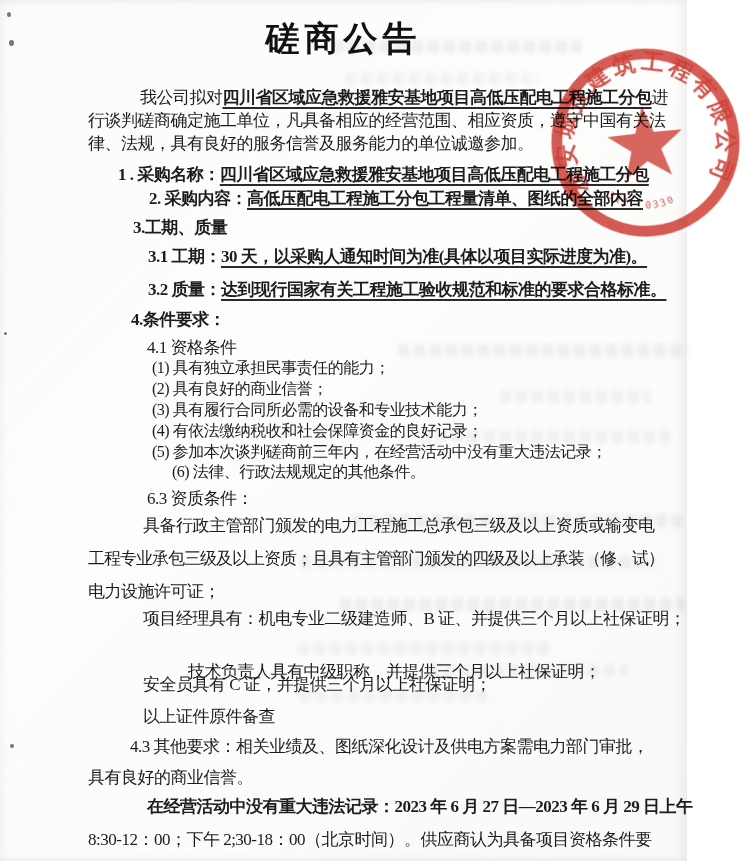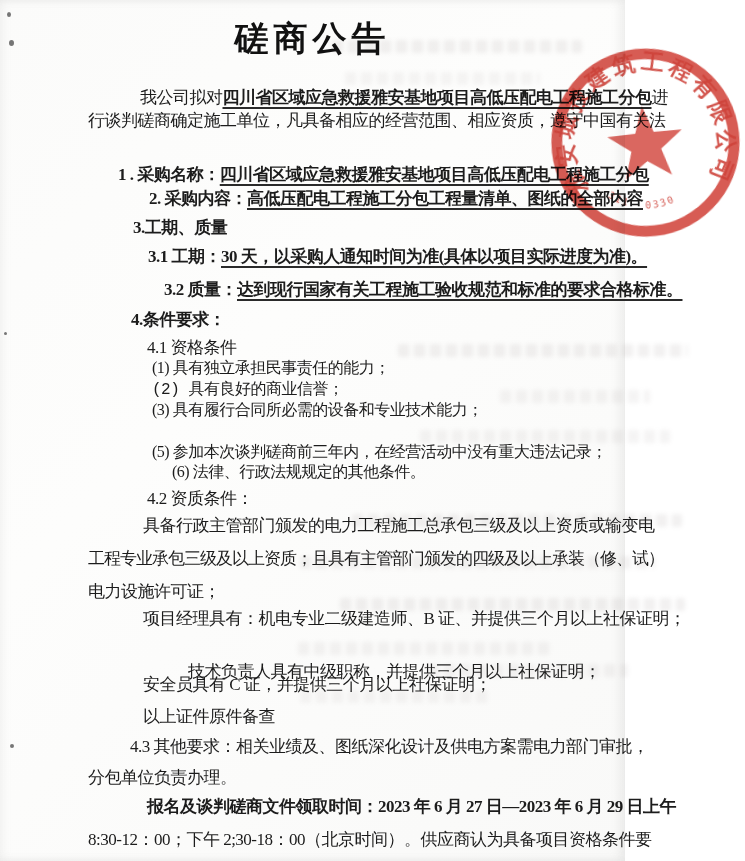--- a/index.html
+++ b/index.html
@@ -3,21 +3,21 @@
 <meta charset="utf-8">
 <style>
   html,body{margin:0;padding:0;}
   body{
     width:745px;height:861px;
     background:#ffffff;
     font-family:"Liberation Serif","DejaVu Serif",serif;
     overflow:hidden;
   }
   .page{
-    position:relative;width:625px;height:861px;
+    position:relative;width:687px;height:861px;
     background:linear-gradient(135deg,#fbfbfa 0%,#fdfdfc 40%,#f9f9f8 100%);
     box-shadow:inset -6px 0 10px rgba(150,150,150,.12), inset 3px 0 8px rgba(160,160,160,.10);
     color:#1b1b1b;
   }
   .line{
     position:absolute;
     font-size:17px;
     letter-spacing:-0.5px;
     white-space:nowrap;
     color:#1c1c1c;
@@ -76,61 +76,63 @@
   <div class="speck" style="left:9px;top:40px;width:5px;height:6px;"></div>
   <div class="speck" style="left:4px;top:332px;width:3px;height:3px;"></div>
   <div class="speck" style="left:10px;top:744px;width:4px;height:4px;"></div>
 
   <div class="title">磋商公告</div>
 
   <div class="line" style="left:140px;top:86px;">
     <span>我公司拟对</span><span class="b u">四川省区域应急救援雅安基地项目高低压配电工程施工分包</span><span>进</span>
   </div>
   <div class="line" style="left:88px;top:109px;">行谈判磋商确定施工单位，凡具备相应的经营范围、相应资质，遵守中国有关法</div>
+  <div class="line" style="left:88px;top:132px;">律、法规，具有良好的服务信誉及服务能力的单位诚邀参加。</div>
 
   <div class="line" style="left:118px;top:163px;">
     <span class="b">1 . 采购名称：</span><span class="b u">四川省区域应急救援雅安基地项目高低压配电工程施工分包</span>
   </div>
   <div class="line" style="left:118px;top:187px;margin-left:31px;">
     <span class="b">2.  采购内容：</span><span class="b u">高低压配电工程施工分包工程量清单、图纸的全部内容</span>
   </div>
 
   <div class="line b" style="left:133px;top:216px;">3.工期、质量</div>
   <div class="line" style="left:148px;top:245px;">
     <span class="b">3.1 工期：</span><span class="semib u">30 天，以采购人通知时间为准(具体以项目实际进度为准)。</span>
   </div>
-  <div class="line" style="left:164px;top:278px;">
+  <div class="line" style="left:148px;top:278px;">
     <span class="b">3.2 质量：</span><span class="semib u">达到现行国家有关工程施工验收规范和标准的要求合格标准。</span>
   </div>
 
   <div class="line b" style="left:131px;top:308px;font-family:Liberation Serif, serif;">4.条件要求：</div>
   <div class="line" style="left:147px;top:336px;">4.1 资格条件</div>
 
   <div class="line sm" style="left:152px;top:358px;">(1) 具有独立承担民事责任的能力；</div>
-  <div class="line sm" style="left:152px;top:379px;font-family:Liberation Mono, monospace;">(2) 具有良好的商业信誉；</div>
+  <div class="line sm" style="left:152px;top:379px;">(2) 具有良好的商业信誉；</div>
   <div class="line sm" style="left:152px;top:400px;text-align:right;">(3) 具有履行合同所必需的设备和专业技术能力；</div>
+  <div class="line sm" style="left:152px;top:421px;">(4) 有依法缴纳税收和社会保障资金的良好记录；</div>
   <div class="line sm" style="left:152px;top:442px;">(5) 参加本次谈判磋商前三年内，在经营活动中没有重大违法记录；</div>
   <div class="line sm" style="left:152px;top:462px;margin-left:20px;">(6) 法律、行政法规规定的其他条件。</div>
 
-  <div class="line" style="left:147px;top:487px;">4.2 资质条件：</div>
+  <div class="line" style="left:147px;top:487px;">6.3 资质条件：</div>
   <div class="line" style="left:143px;top:514px;">具备行政主管部门颁发的电力工程施工总承包三级及以上资质或输变电</div>
   <div class="line" style="left:88px;top:547px;letter-spacing:-1px;">工程专业承包三级及以上资质；且具有主管部门颁发的四级及以上承装（修、试）</div>
   <div class="line" style="left:88px;top:580px;">电力设施许可证；</div>
   <div class="line" style="left:143px;top:607px;">项目经理具有：机电专业二级建造师、B 证、并提供三个月以上社保证明；</div>
   <div class="line" style="left:143px;top:660px;margin-left:45px;">技术负责人具有中级职称，并提供三个月以上社保证明；</div>
   <div class="line" style="left:143px;top:673px;">安全员具有 C 证，并提供三个月以上社保证明；</div>
   <div class="line" style="left:143px;top:705px;">以上证件原件备查</div>
 
   <div class="line" style="left:130px;top:735px;">
     <span>4.3 其他要求：</span><span>相关业绩及、图纸深化设计及供电方案需电力部门审批，</span>
   </div>
-  <div class="line" style="left:88px;top:766px;">分包单位负责办理。</div>
+  <div class="line" style="left:88px;top:766px;">具有良好的商业信誉。</div>
 
   <div class="line" style="left:147px;top:795px;">
-    <span class="b">报名及谈判磋商文件领取时间：</span><span class="semib">2023 年 6 月 27 日—2023 年 6 月 29 日上午</span>
+    <span class="b">在经营活动中没有重大违法记录：</span><span class="semib">2023 年 6 月 27 日—2023 年 6 月 29 日上午</span>
   </div>
   <div class="line" style="left:88px;top:828px;">8:30-12：00；下午 2;30-18：00（北京时间）。供应商认为具备项目资格条件要</div>
 
   <div class="seal">
     <svg viewBox="0 0 200 200" width="197" height="197">
       <defs>
         <path id="arcTop" d="M 39.4,142.4 A 74,74 0 1 1 160.6,142.4" fill="none"></path>
         <path id="arcBottom" d="M 55,150 A 68,68 0 0 0 145,150" fill="none"></path>
       </defs>
       <circle cx="100" cy="100" r="90" fill="none" stroke="#c8382f" stroke-width="11" stroke-opacity="0.88"></circle>

